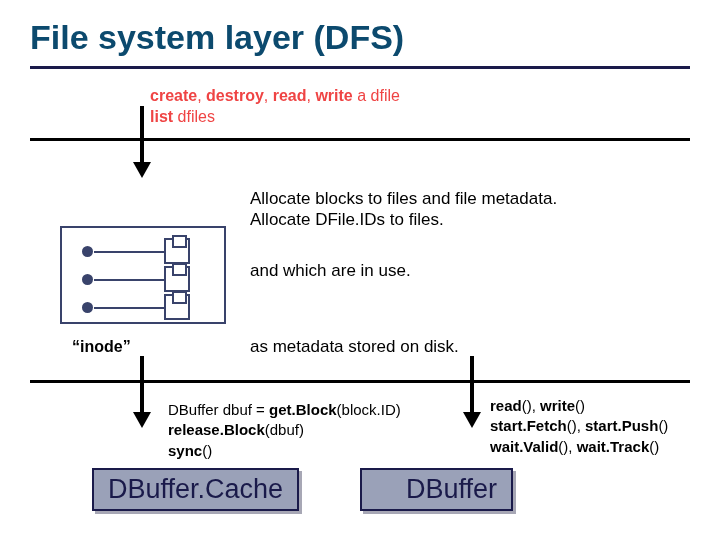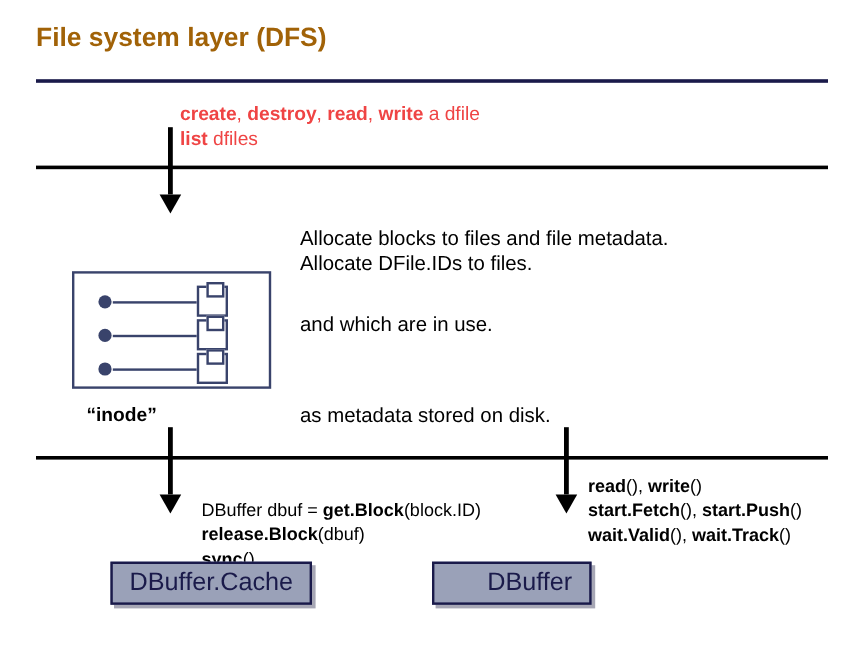--- a/index.html
+++ b/index.html
@@ -10,23 +10,23 @@
     height: 540px;
     font-family: Arial, Helvetica, sans-serif;
     background: #fff;
     position: relative;
     overflow: hidden;
   }
   .title {
     position: absolute;
     top: 18px;
     left: 30px;
-    font-size: 22px;
+    font-size: 34px;
     font-weight: bold;
-    color: #a16207;
+    color: #0c4a6e;
   }
   .title-underline {
     position: absolute;
     top: 66px;
     left: 30px;
     width: 660px;
     height: 3px;
     background: #1a1a4a;
   }
   .ops-box {
@@ -123,37 +123,36 @@
     height: 3px;
     background: #000;
   }
   .api-left {
     position: absolute;
     left: 168px;
     top: 400px;
     font-size: 15px;
     line-height: 1.35;
     color: #000;
-    margin-top: 16px;
   }
   .api-right {
     position: absolute;
     left: 490px;
     top: 396px;
     font-size: 15px;
     line-height: 1.35;
     color: #000;
   }
   .api-left b, .api-right b { font-weight: bold; }
   .badge {
     position: absolute;
     background: #9aa1b8;
     border: 2px solid #1a1a4a;
     color: #1a1a4a;
-    font-size: 21px;
+    font-size: 27px;
     padding: 4px 14px;
     box-shadow: 3px 3px 0 rgba(60,60,90,0.45);
     white-space: nowrap;
     text-align: center;
   }
 </style>
 </head>
 <body>
 
 <div class="title">File system layer (DFS)</div>

